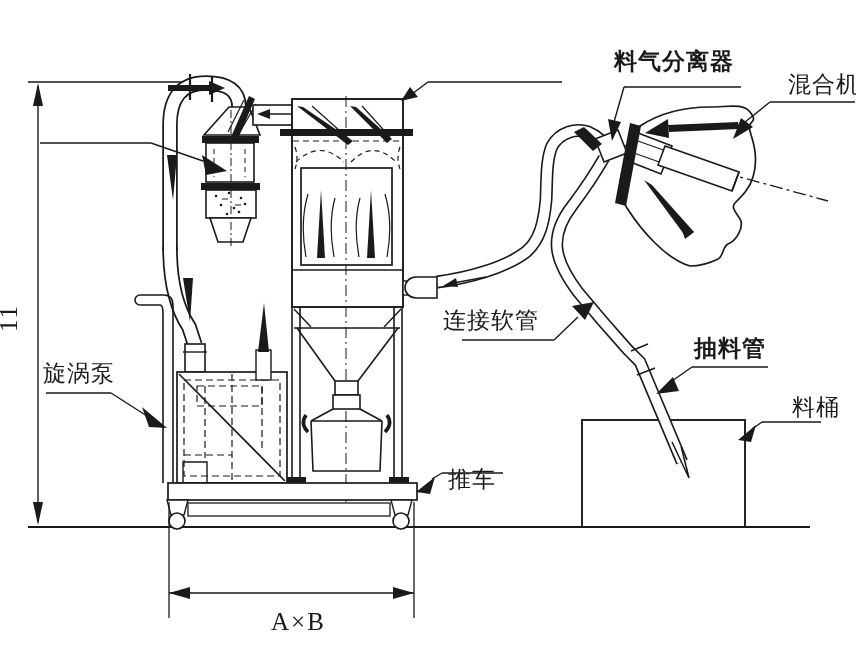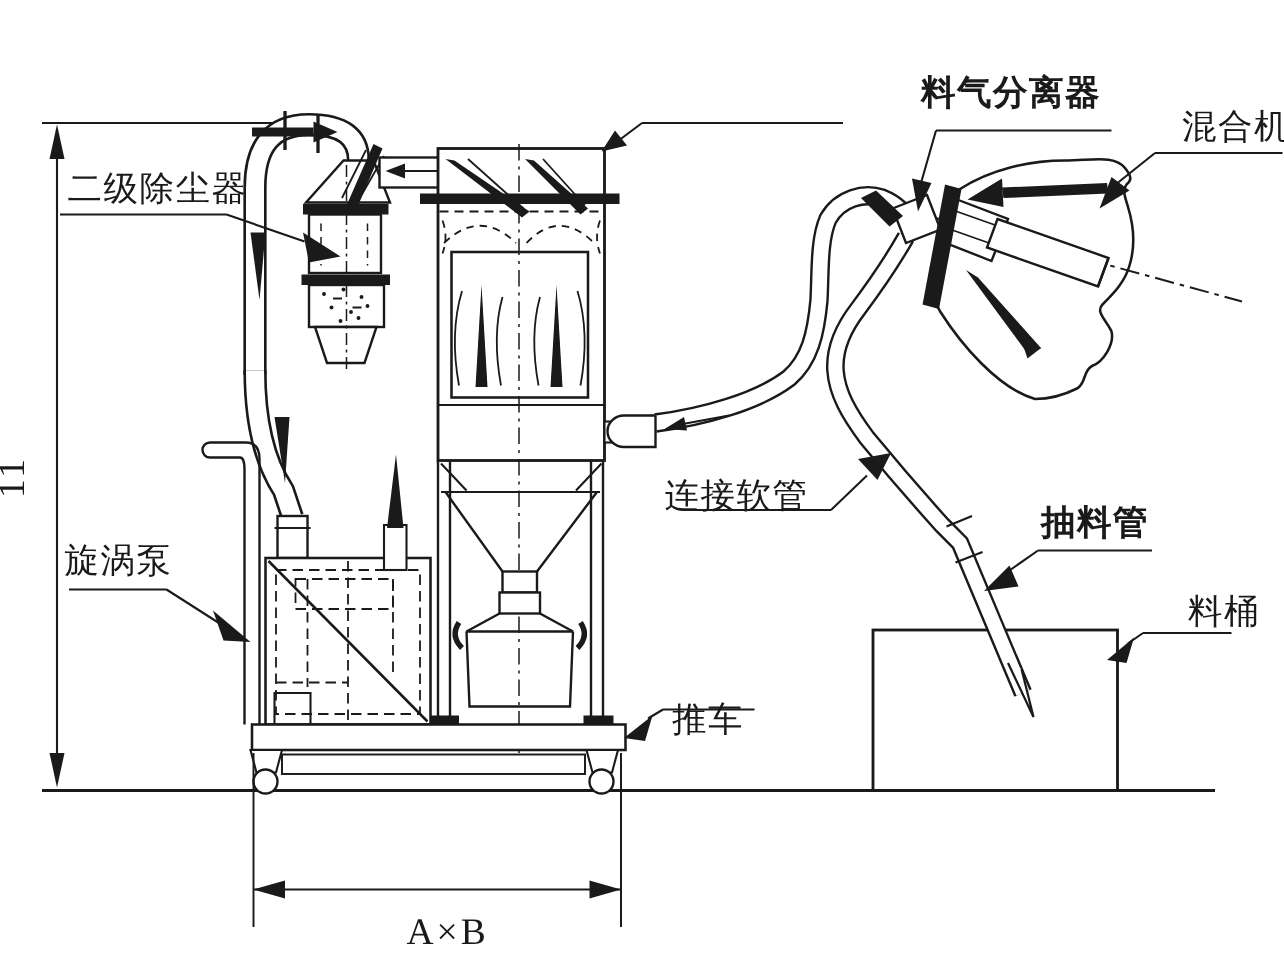--- a/index.html
+++ b/index.html
@@ -206,28 +206,27 @@
       <polygon points="738,440 756,425 751,442" fill="#1a1a1a" stroke="none"></polygon>
 
       <path d="M442,473 H503 M442,473 L432,479"></path>
       <polygon points="416,492 435,477 430,494" fill="#1a1a1a" stroke="none"></polygon>
     </g>
   </g>
 </svg>
 
 <div class="lbl dim vert" style="left:-4px;top:332px;">11</div>
 
-<div class="lbl cn" style="left:45px;top:114px;">二级除尘器</div>
 
 
 <div class="lbl cn" style="left:614px;top:50px;font-weight:bold;">料气分离器</div>
 
 <div class="lbl cn" style="left:788px;top:73px;">混合机</div>
 
-<div class="lbl cn" style="left:443px;top:319px;">连接软管</div>
+<div class="lbl cn" style="left:443px;top:309px;">连接软管</div>
 
 <div class="lbl cn" style="left:694px;top:337px;font-weight:bold;">抽料管</div>
 
 <div class="lbl cn" style="left:792px;top:396px;">料桶</div>
 
 <div class="lbl cn" style="left:448px;top:468px;">推车</div>
 
 <div class="lbl cn" style="left:43px;top:362px;">旋涡泵</div>
 
 <div class="lbl dim" style="left:271px;top:564px;margin-top:45px;">A×B</div>

